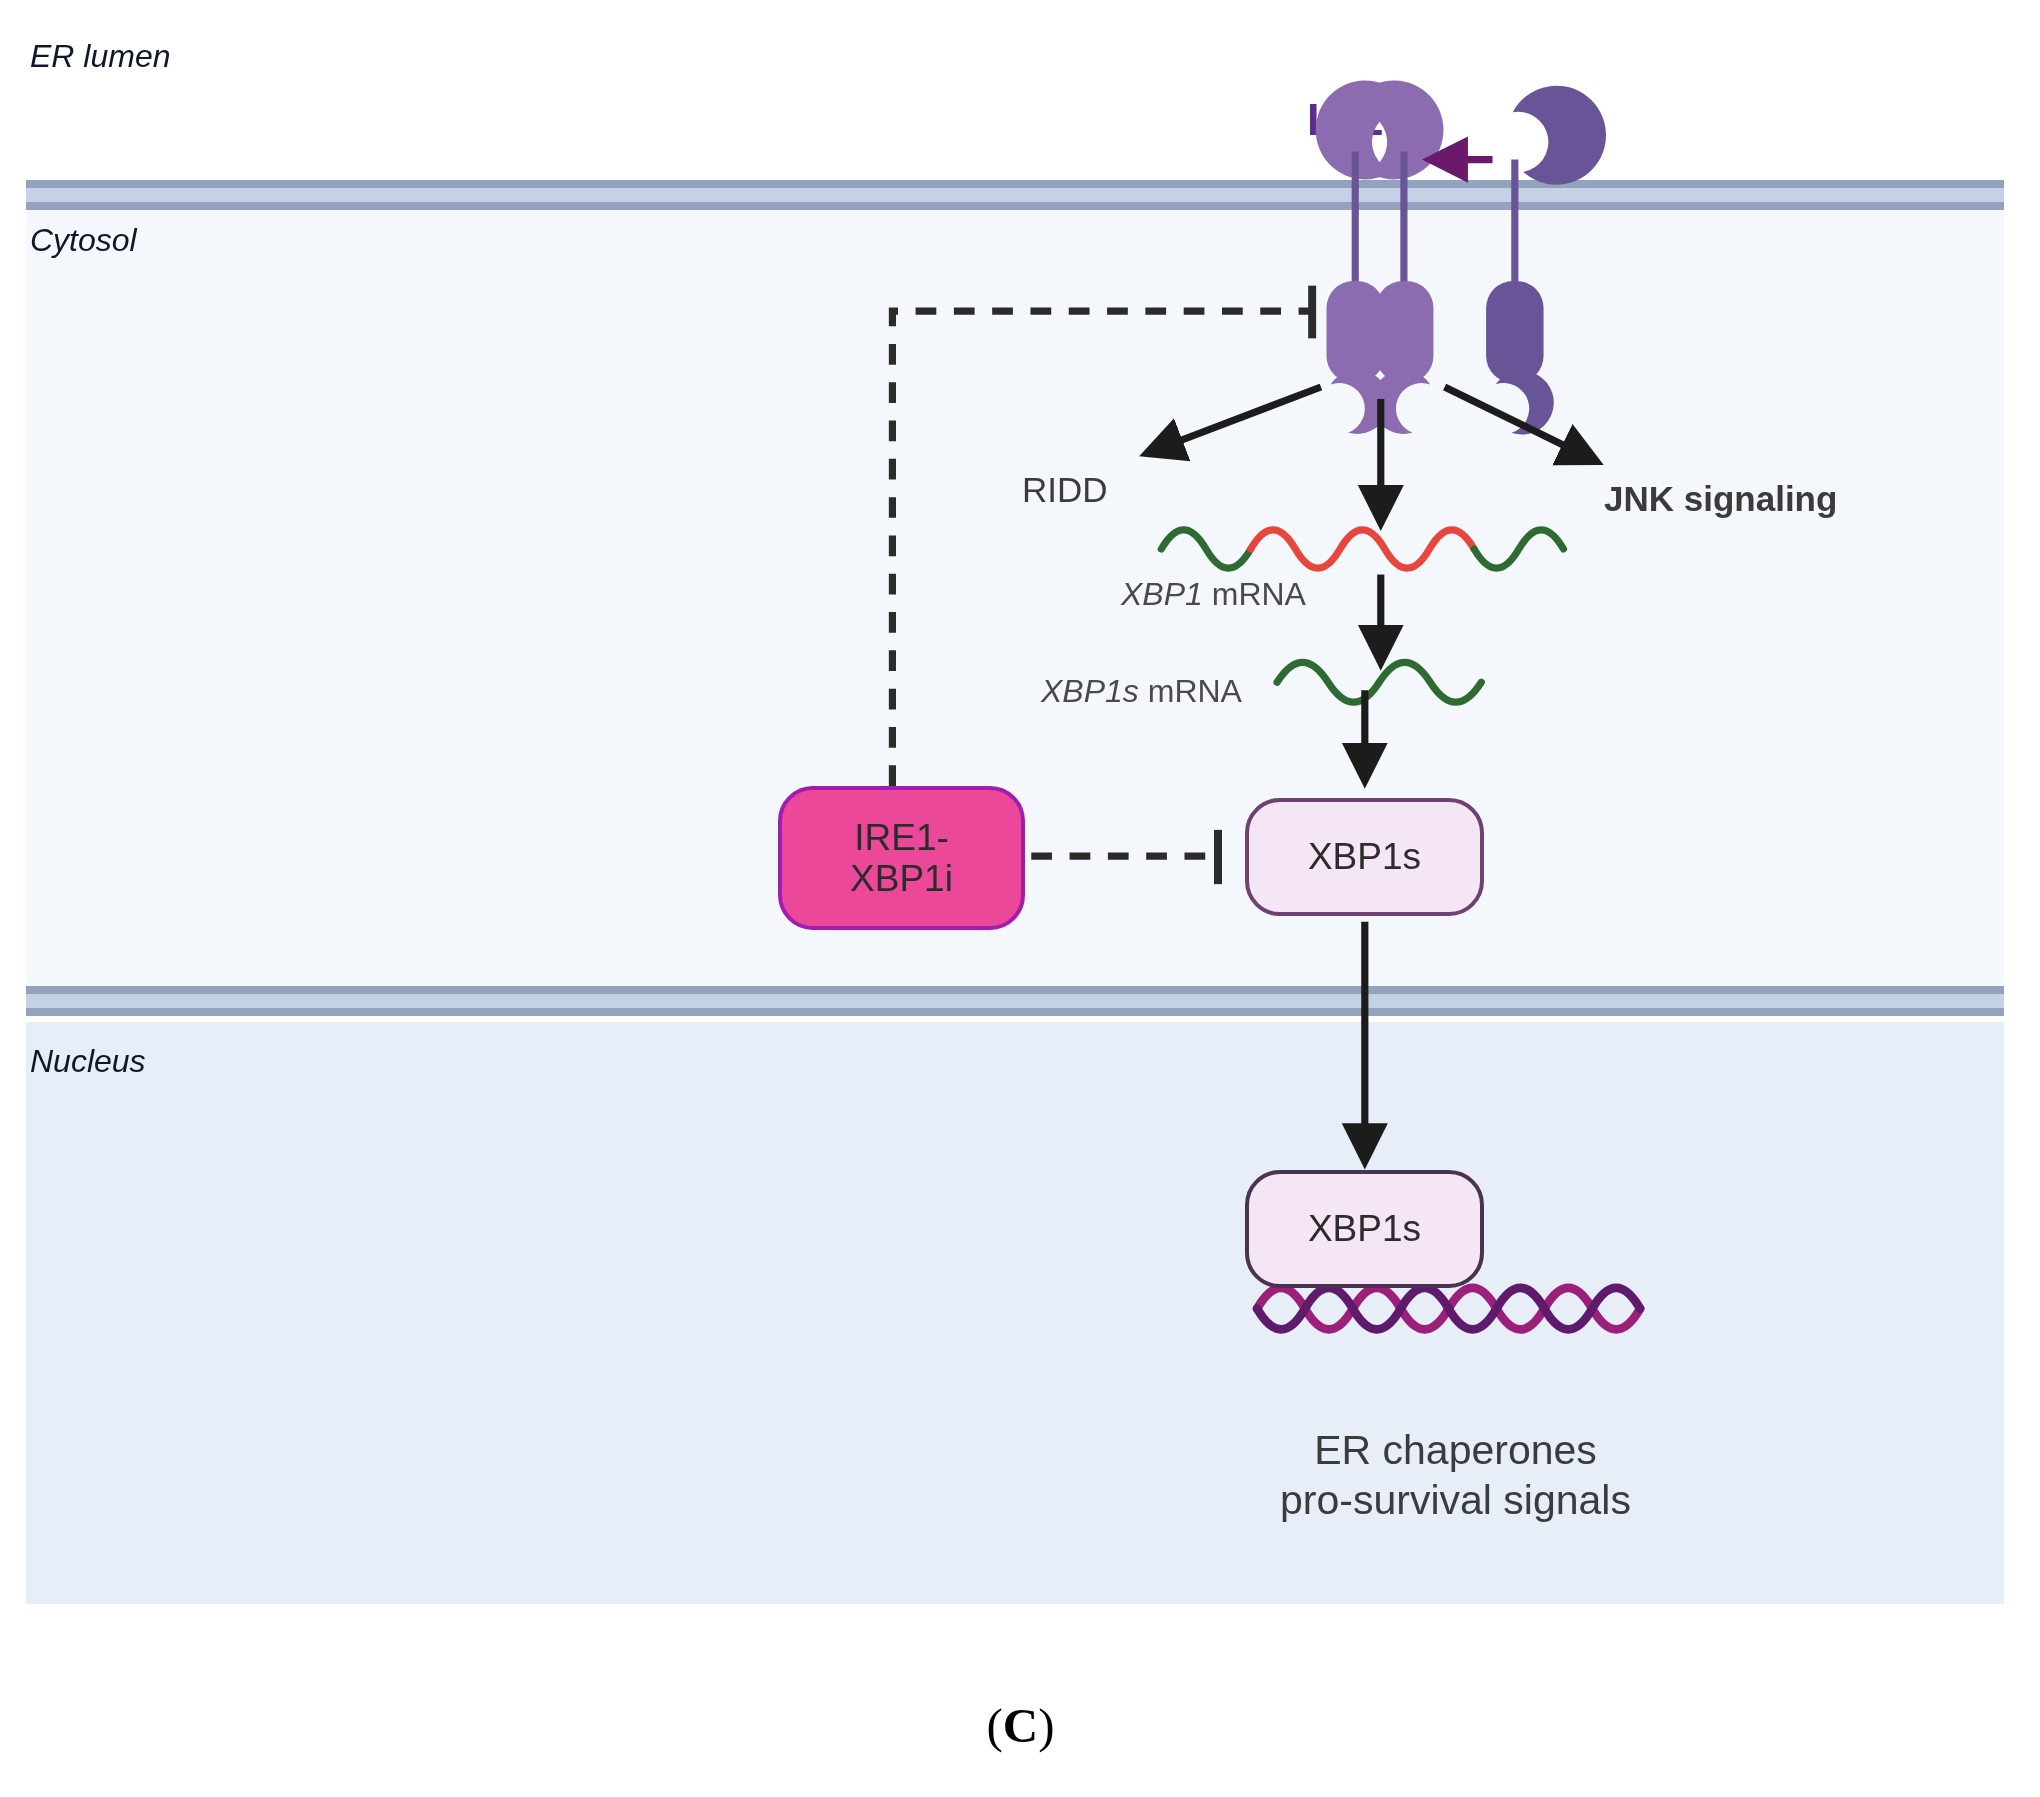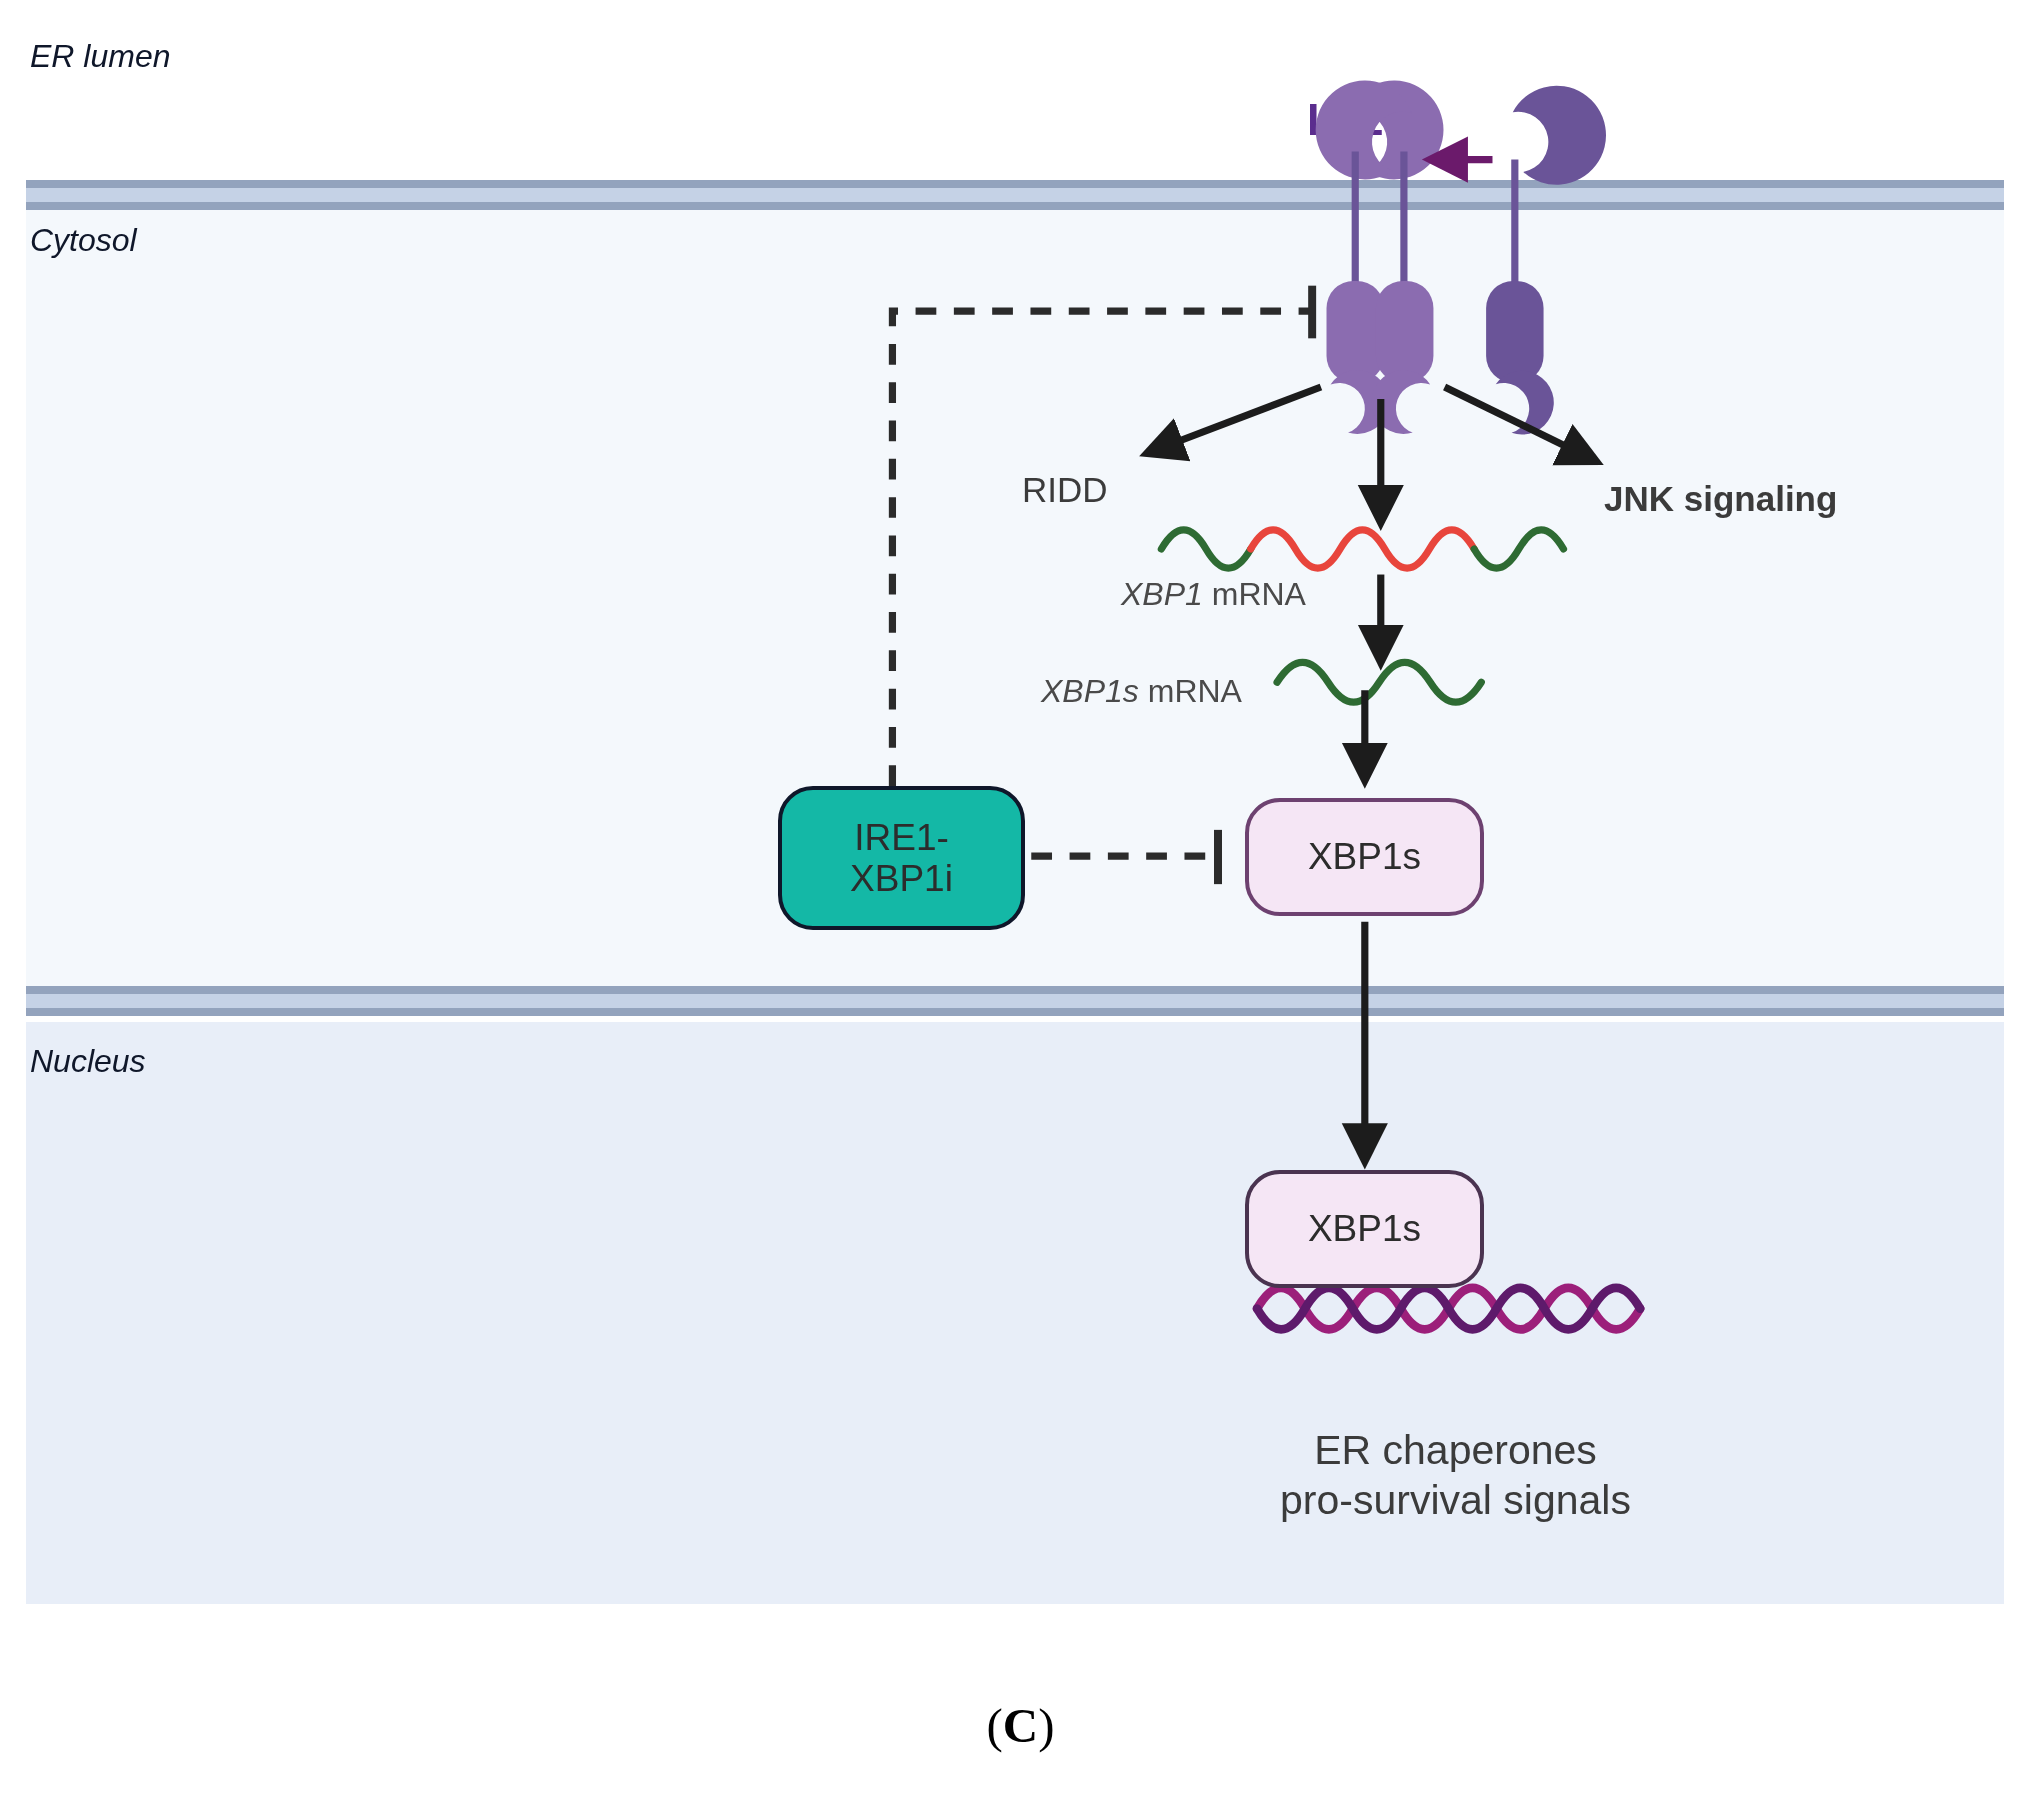--- a/index.html
+++ b/index.html
@@ -121,22 +121,22 @@
     text-align: center;
     border-radius: 35px;
     font-size: 37px;
     line-height: 1.12;
     color: #2c2c2c;
     box-sizing: border-box;
   }
   #node-inhibitor {
     left: 778px; top: 786px;
     width: 247px; height: 144px;
-    background: #14b8a6;
-    border: 4px solid #0f172a;
+    background: #ec4899;
+    border: 4px solid #a21caf;
   }
   #node-xbp1s-cyto {
     left: 1245px; top: 798px;
     width: 239px; height: 118px;
     background: #f5e6f5;
     border: 4px solid #6d4170;
   }
   #node-xbp1s-nuc {
     left: 1245px; top: 1170px;
     width: 239px; height: 118px;

